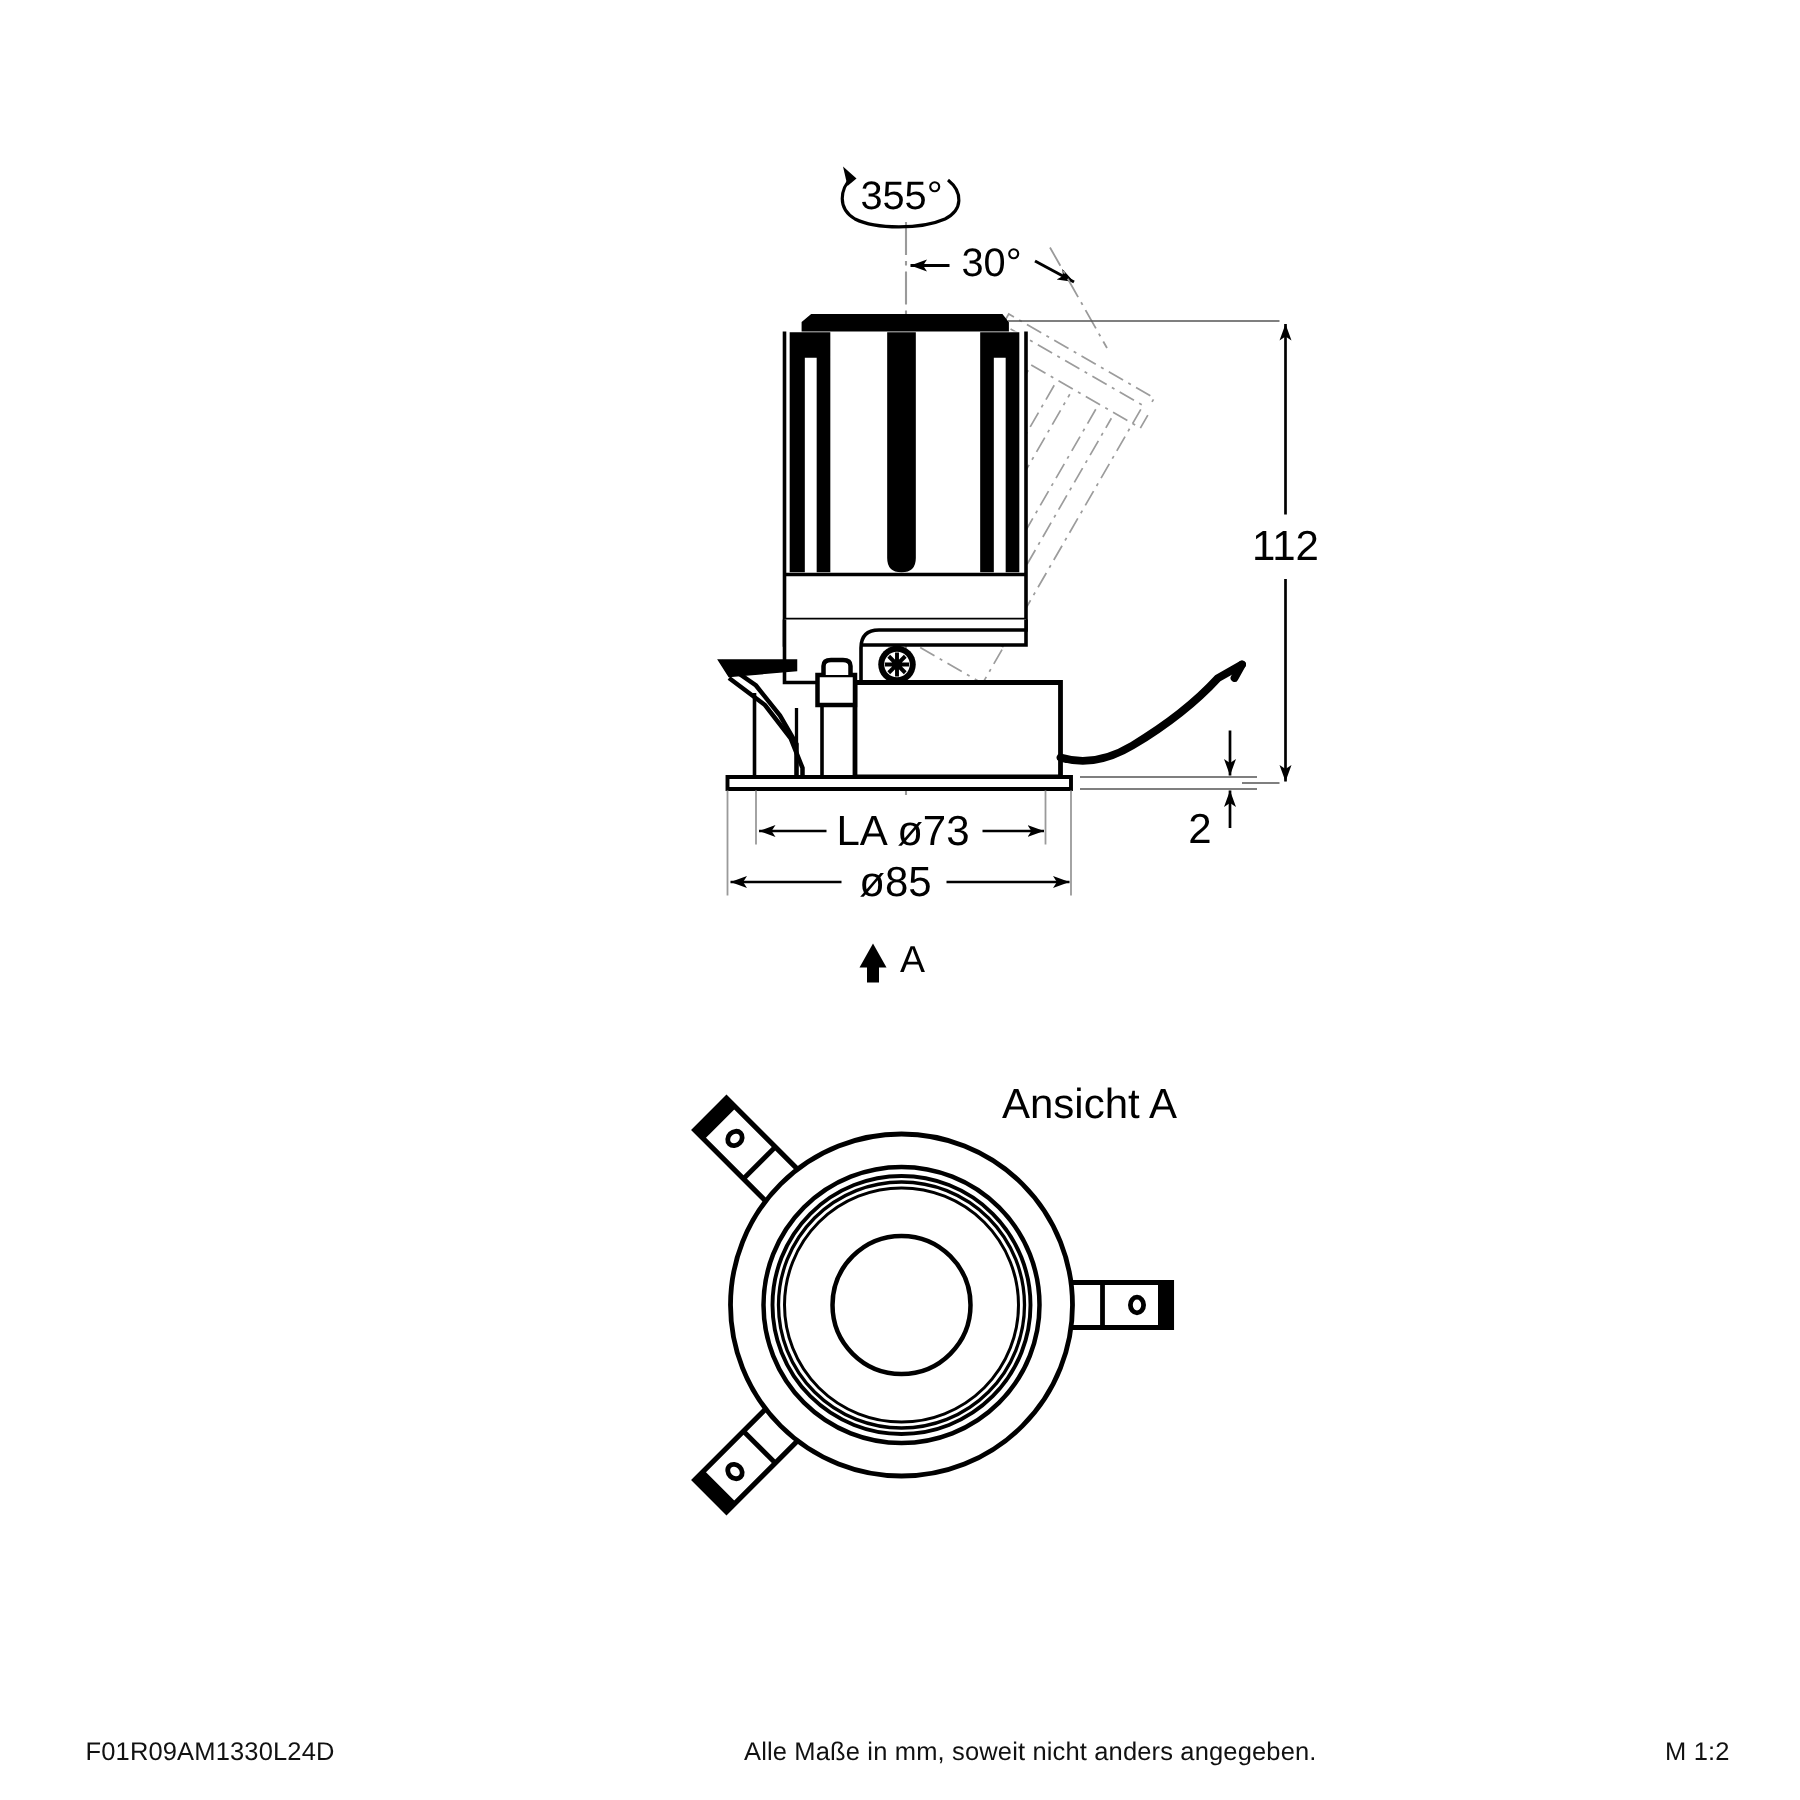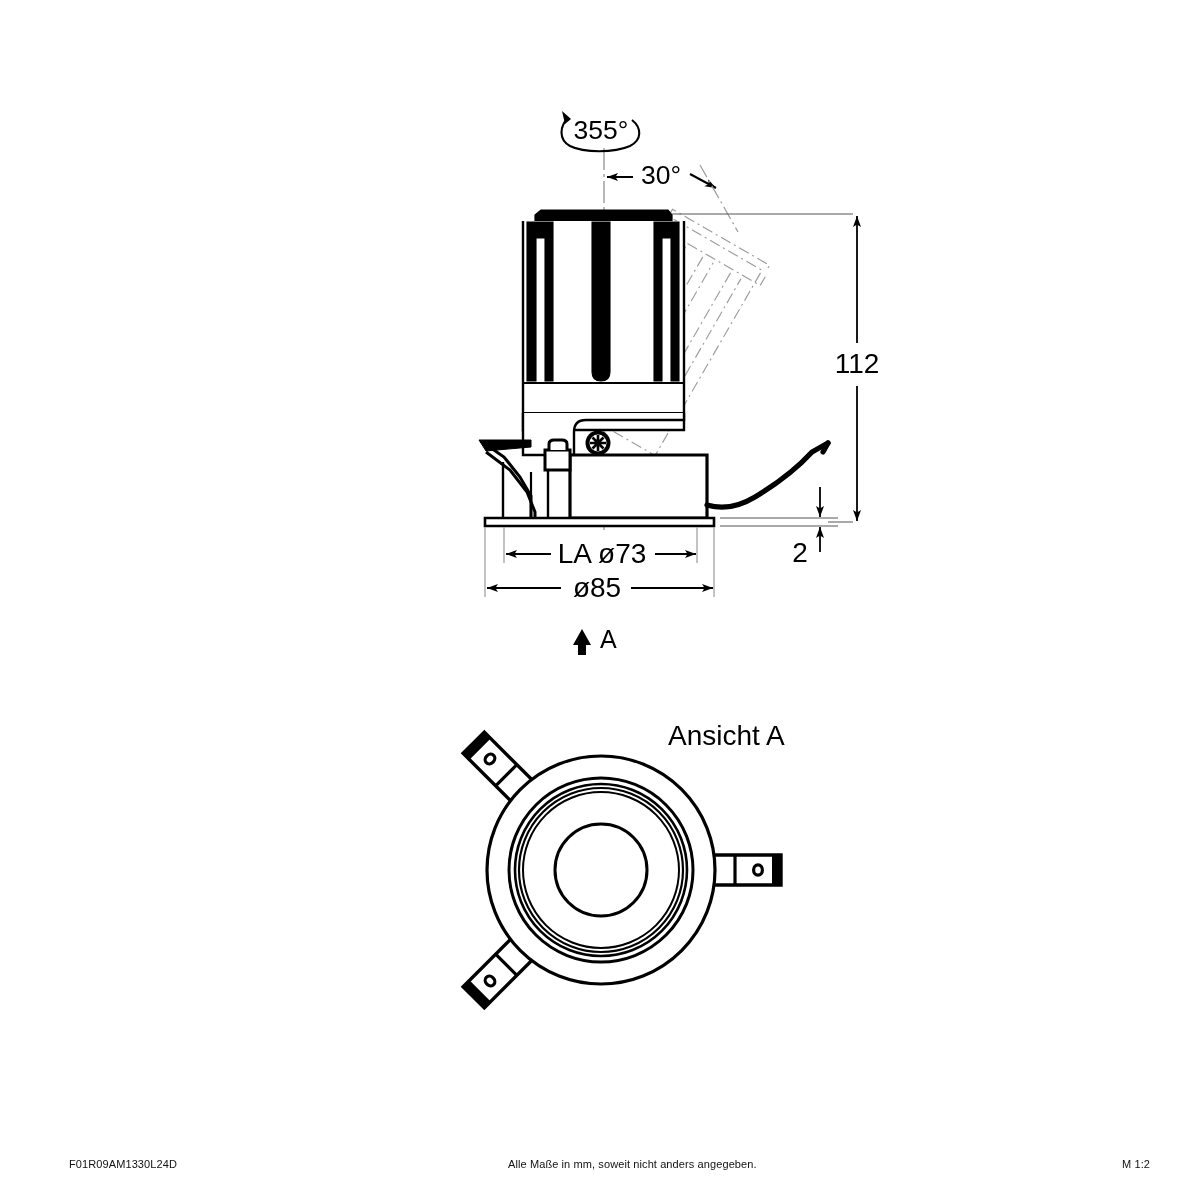--- a/index.html
+++ b/index.html
@@ -23,25 +23,24 @@
   }
   .footer {
     position: absolute;
     left: 0;
     bottom: 0;
     width: 1200px;
     height: 70px;
   }
   .footer-item {
     position: absolute;
-    font-size: 11px;
+    font-size: 17px;
     color: #111;
     letter-spacing: 0.1px;
     white-space: nowrap;
-    margin-left: 12px;
   }
   .footer-left  { left: 57px;  top: 28px; }
   .footer-mid   { left: 496px; top: 28px; }
   .footer-right { left: 1110px; top: 28px; text-align: center; }
   svg { display: block; }
   text { font-family: "Liberation Sans", sans-serif; fill: #000; }
 </style>
 </head>
 <body>
 

